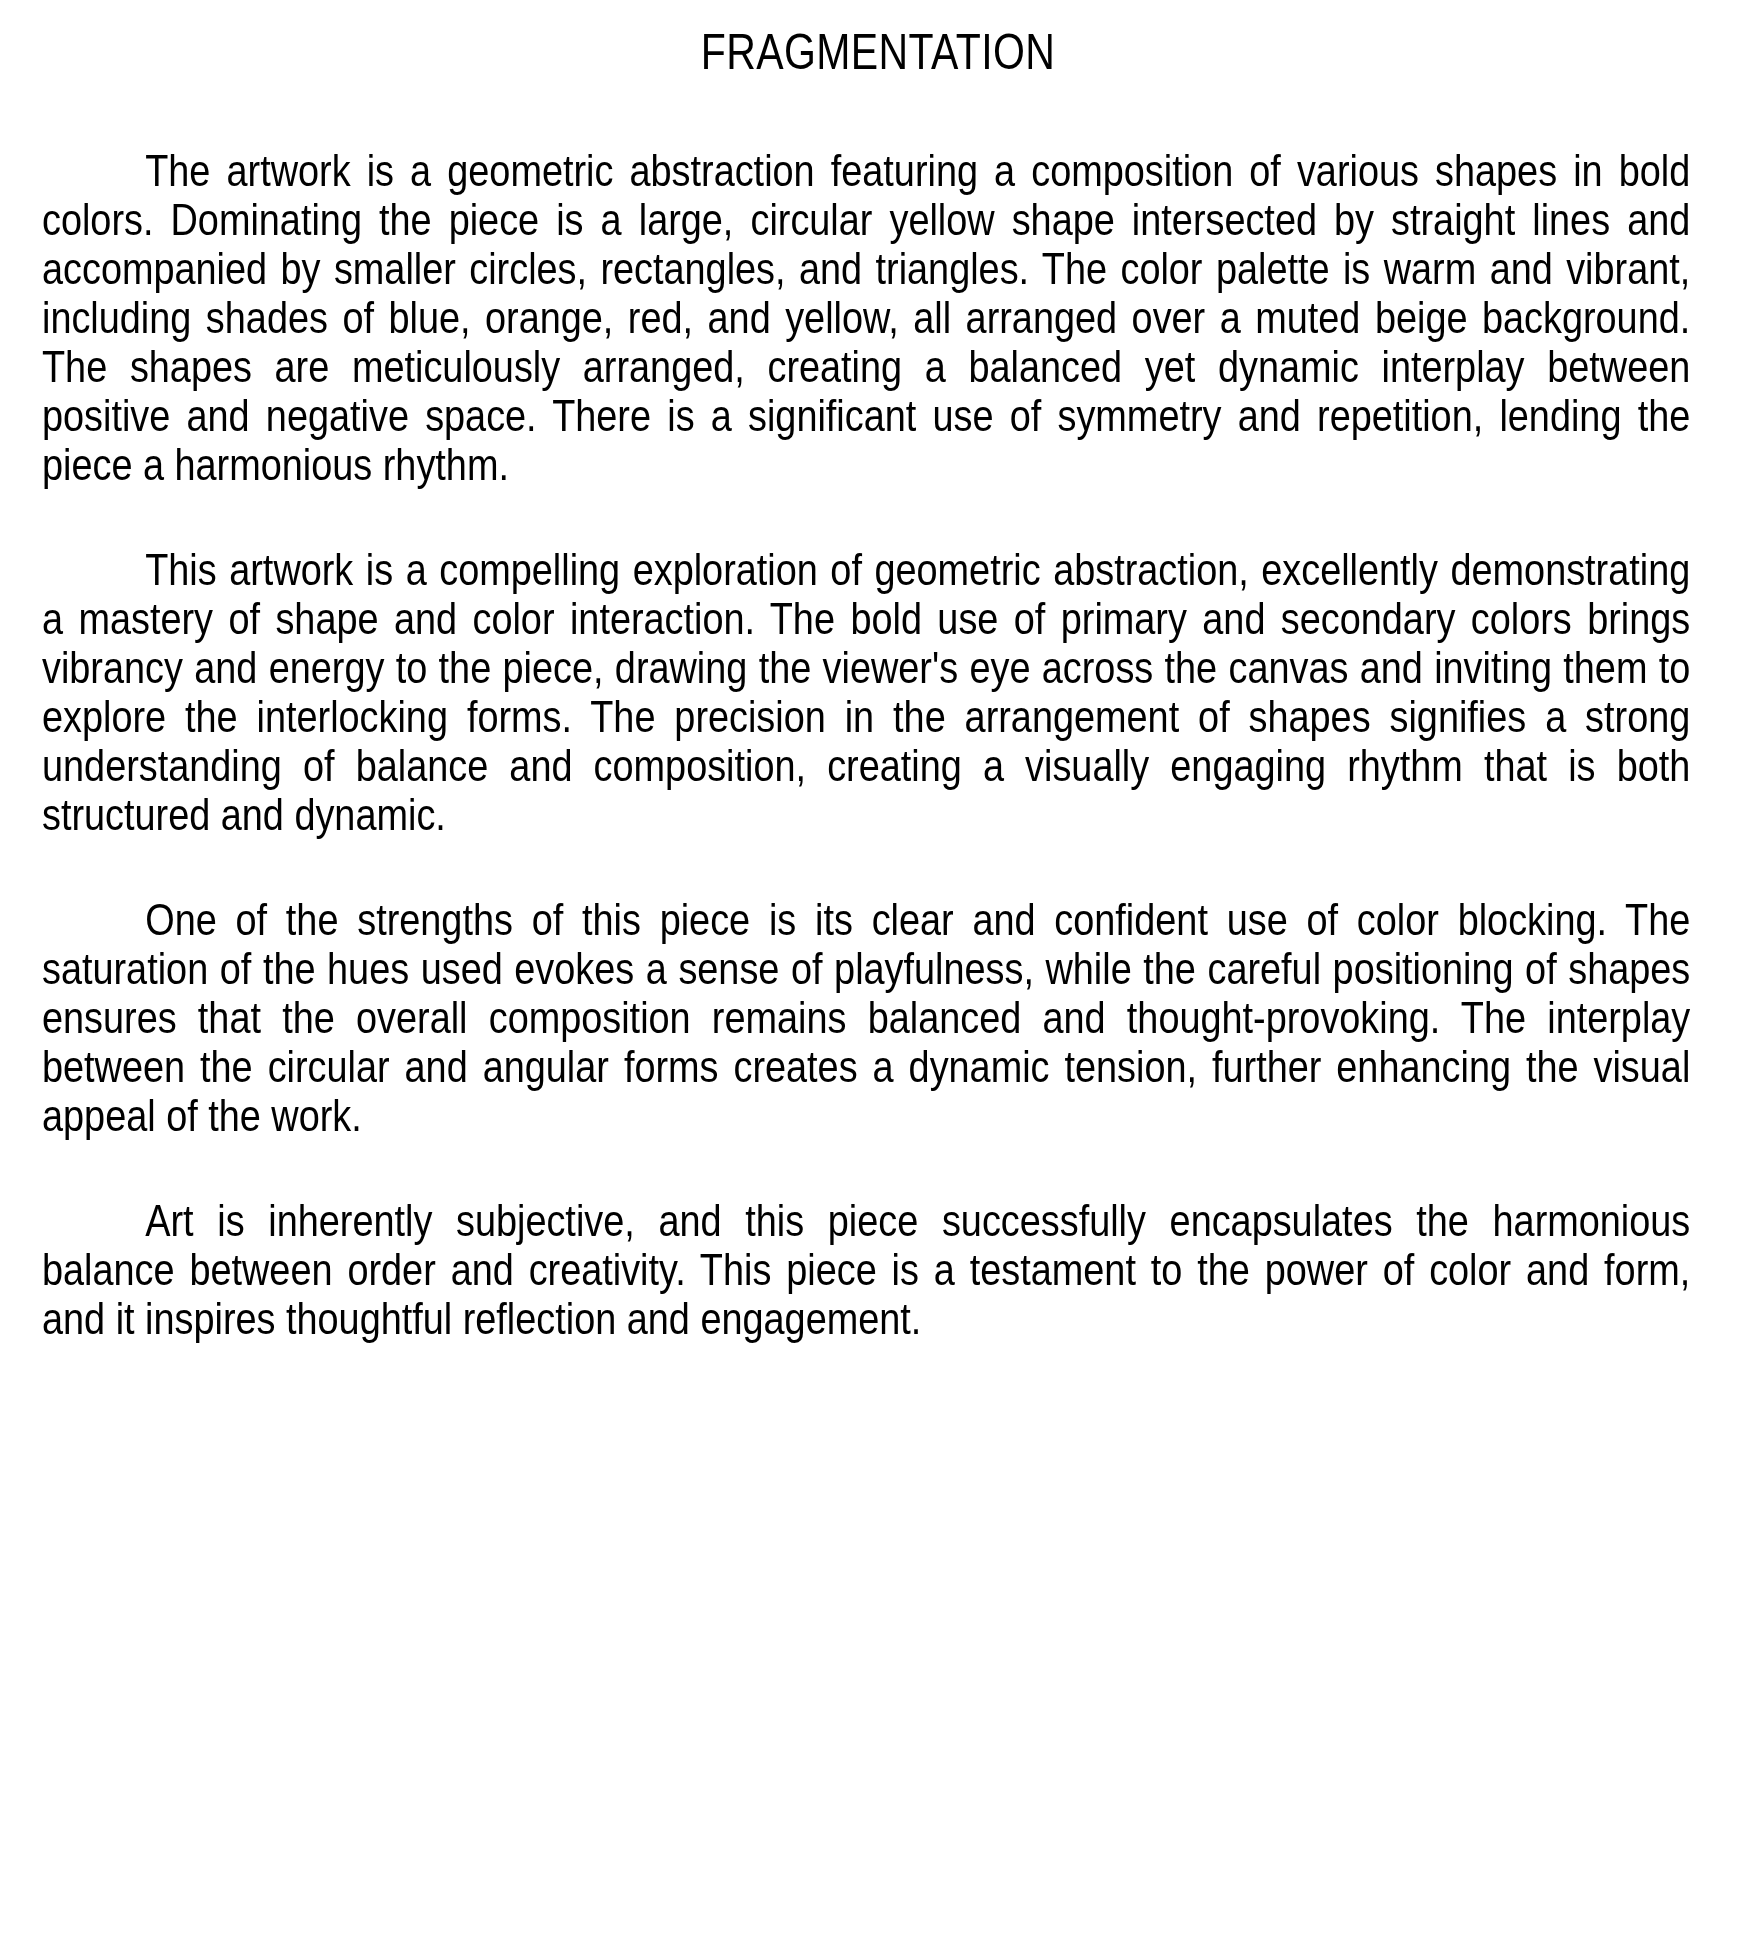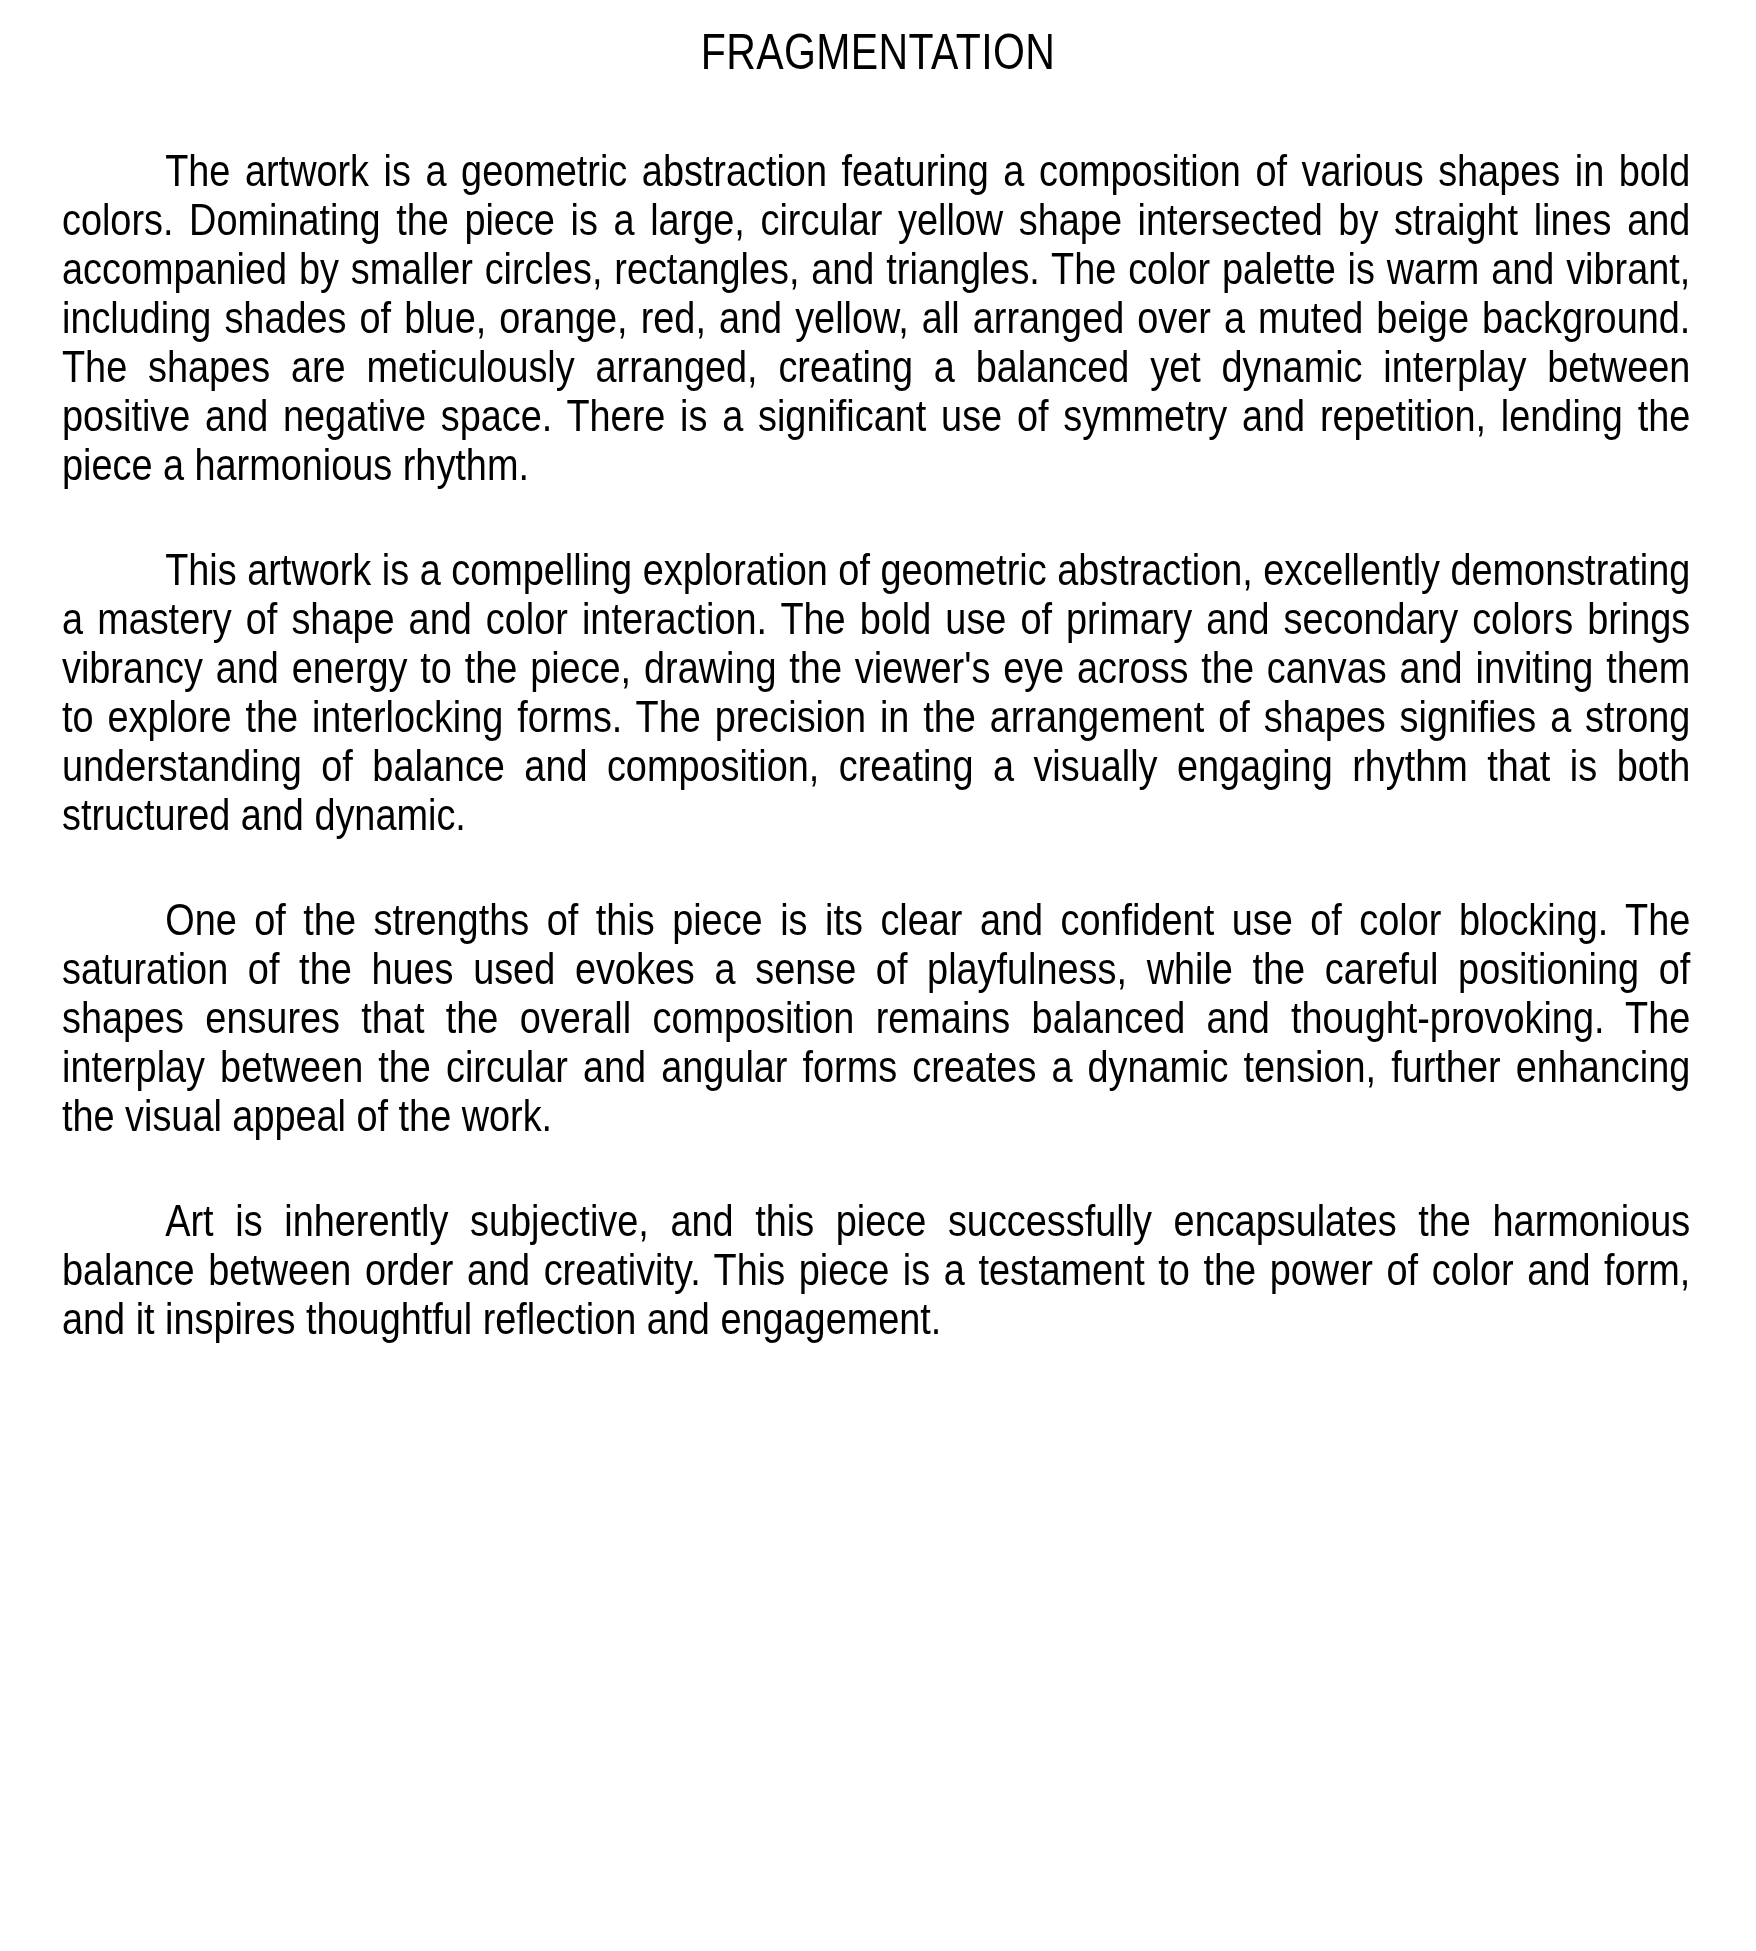--- a/index.html
+++ b/index.html
@@ -31,21 +31,21 @@
     font-size: 50px;
     line-height: 1.2;
     letter-spacing: 0.5px;
     font-family: "Liberation Sans Narrow", "Liberation Sans", "DejaVu Sans", sans-serif;
     transform: scaleX(0.82);
     transform-origin: center top;
     white-space: nowrap;
   }
   .body-block {
     margin: 0;
-    padding: 0 66px 0 62px;
+    padding: 0 66px 0 42px;
     box-sizing: border-box;
   }
   .para {
     margin: 0 0 56px 0;
     text-align: justify;
     text-justify: inter-word;
     text-indent: 120px;
     font-size: 44px;
     line-height: 49px;
     font-weight: 400;

